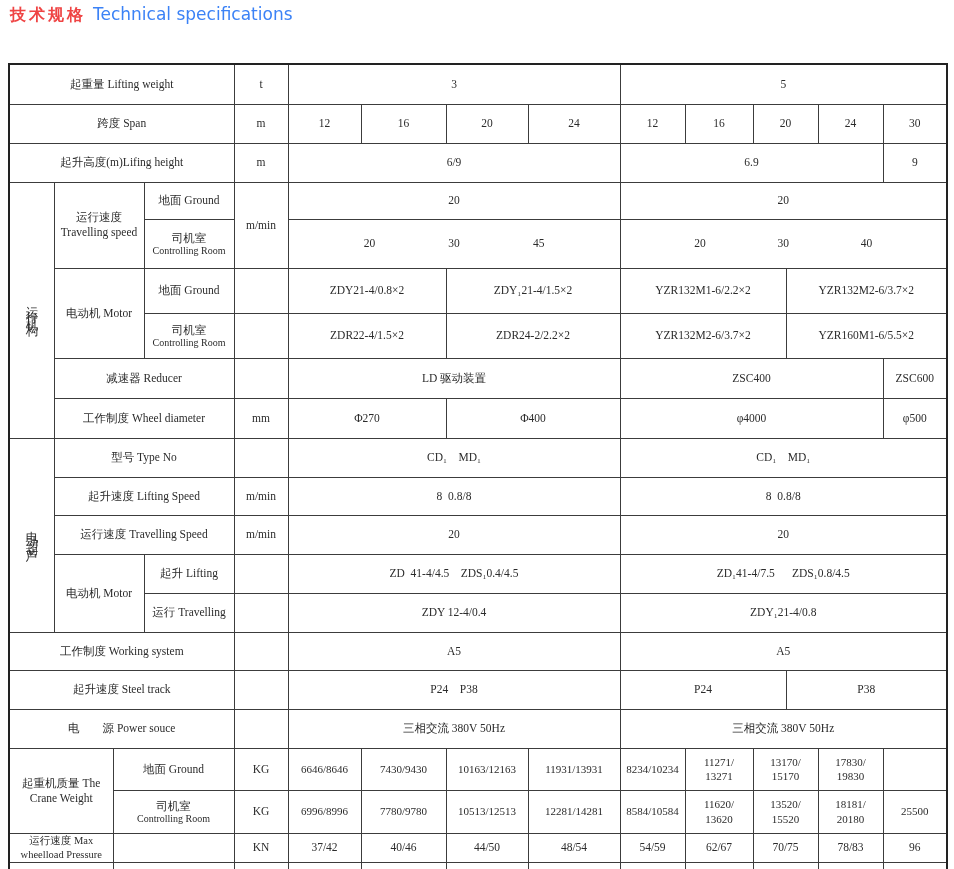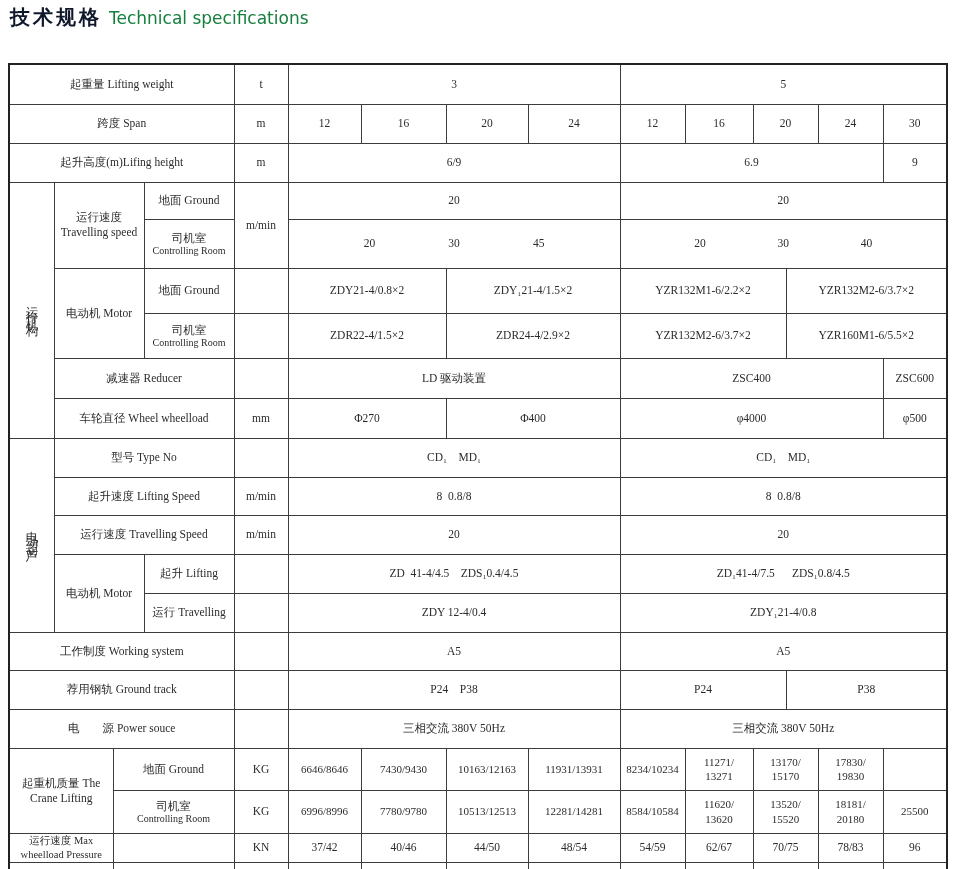--- a/index.html
+++ b/index.html
@@ -5,25 +5,25 @@
   :root { --ink:#2b2b2b; --line:#3c3c3c; --strong:#222222; }
   html,body { margin:0; padding:0; }
   body {
     width:954px; height:869px; overflow:hidden; position:relative;
     background:#ffffff; color:var(--ink);
     font-family:"Liberation Serif","DejaVu Serif",serif;
   }
   .title { position:absolute; left:10px; top:4px; white-space:nowrap; }
   .title .zh {
     font-family:"DejaVu Sans","Liberation Sans",sans-serif;
-    font-weight:bold; font-size:20px; letter-spacing:3px; color:#0f172a;text-align:center;
+    font-weight:bold; font-size:16px; letter-spacing:3px; color:#ef4444;text-align:center;
   }
   .title .en {
     font-family:"DejaVu Sans","Liberation Sans",sans-serif;
-    font-size:17px; margin-left:7px; color:#15803d;
+    font-size:17px; margin-left:7px; color:#3b82f6;
   }
   table.spec {
     position:absolute; left:8px; top:63px; width:938px;
     border-collapse:collapse; table-layout:fixed;
     border:2px solid var(--strong); border-bottom:none;padding-left:40px;
   }
   td {
     border:1px solid var(--line);
     text-align:center; vertical-align:middle;
     font-size:11.5px; line-height:1.3; padding:0 2px; overflow:hidden;
@@ -135,35 +135,35 @@
     <td colspan="3">YZR132M2-6/3.7×2</td>
   </tr>
 
   <tr style="height:45px">
     <td>
       <span class="zh-line">司机室</span>
       <span class="sm">Controlling Room</span>
     </td>
     <td></td>
     <td colspan="2">ZDR22-4/1.5×2</td>
-    <td colspan="2">ZDR24-4/2.9×2</td>
+    <td colspan="2">ZDR24-2/2.2×2</td>
     <td colspan="3" class="gd">YZR132M2-6/3.7×2</td>
     <td colspan="3">YZR160M1-6/5.5×2</td>
   </tr>
 
   <tr style="height:40px">
     <td colspan="3">减速器 Reducer</td>
     <td></td>
     <td colspan="4">LD 驱动装置</td>
     <td colspan="5" class="gd">ZSC400</td>
     <td>ZSC600</td>
   </tr>
 
   <tr style="height:40px">
-    <td colspan="3">车轮直径 Wheel wheelload</td>
+    <td colspan="3">工作制度 Wheel diameter</td>
     <td>mm</td>
     <td colspan="2">Φ270</td>
     <td colspan="2">Φ400</td>
     <td colspan="5" class="gd">φ4000</td>
     <td>φ500</td>
   </tr>
 
   <tr style="height:39px">
     <td rowspan="5"><span class="vert">电动葫芦</span></td>
     <td colspan="3">型号 Type No</td>
@@ -202,36 +202,36 @@
   </tr>
 
   <tr style="height:38px">
     <td colspan="4">工作制度 Working system</td>
     <td></td>
     <td colspan="4">A5</td>
     <td colspan="6" class="gd">A5</td>
   </tr>
 
   <tr style="height:39px">
-    <td colspan="4">荐用钢轨 Ground track</td>
+    <td colspan="4">起升速度 Steel track</td>
     <td></td>
     <td colspan="4">P24 P38</td>
     <td colspan="3" class="gd">P24</td>
     <td colspan="3">P38</td>
   </tr>
 
   <tr style="height:39px">
     <td colspan="4">电　　源 Power souce</td>
     <td></td>
     <td colspan="4">三相交流 380V 50Hz</td>
     <td colspan="6" class="gd">三相交流 380V 50Hz</td>
   </tr>
 
   <tr style="height:42px">
-    <td colspan="2" rowspan="2">起重机质量 The Crane Lifting</td>
+    <td colspan="2" rowspan="2">起重机质量 The Crane Weight</td>
     <td colspan="2">地面 Ground</td>
     <td>KG</td>
     <td class="pre">6646/8646</td>
     <td class="pre">7430/9430</td>
     <td class="pre">10163/12163</td>
     <td class="pre">11931/13931</td>
     <td class="pre gd">8234/10234</td>
     <td class="pre">11271/
 13271</td>
     <td colspan="2" class="pre">13170/

